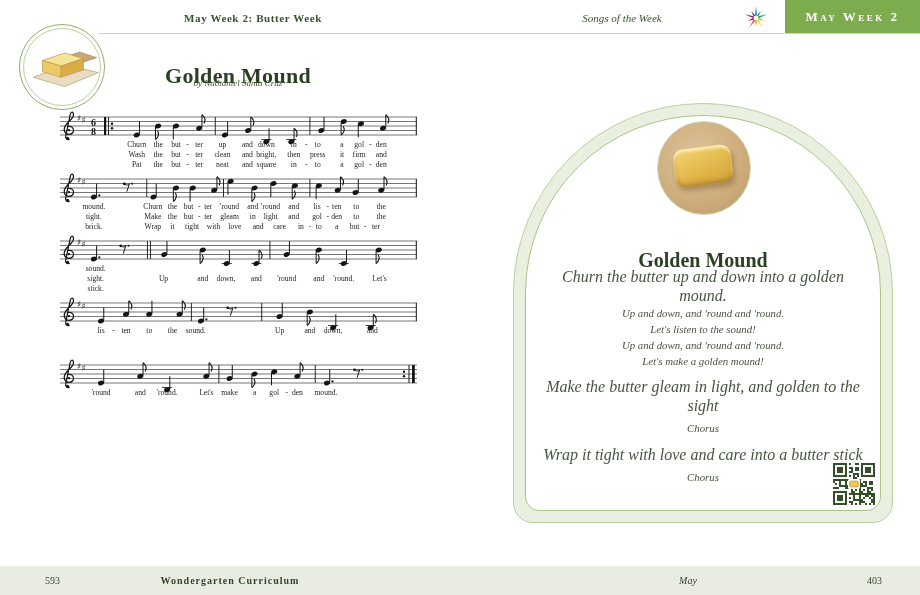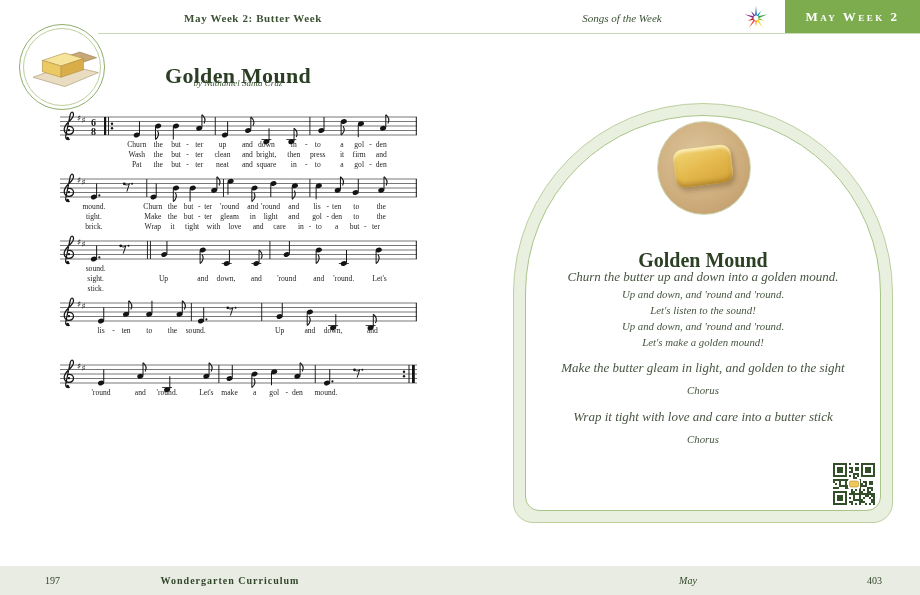--- a/index.html
+++ b/index.html
@@ -45,21 +45,21 @@
         background:radial-gradient(circle at 42% 38%, #dcc59d 0%, #cfae7e 55%, #bb9464 100%);}
   .photo .butter{position:absolute;left:16px;top:25px;width:58px;height:38px;border-radius:10px;
         transform:rotate(-7deg);
         background:linear-gradient(160deg,#f2d676 0%,#e3b74b 55%,#d3a338 100%);
         box-shadow:inset 0 3px 3px rgba(255,244,200,.8), inset 0 -3px 4px rgba(130,90,20,.45),
                    2px 4px 5px rgba(90,60,20,.35);}
   .card-title{position:absolute;left:50%;top:128px;transform:translateX(-50%);
         font-size:20px;font-weight:bold;color:#2c4023;white-space:nowrap;}
   .card-lyrics{position:absolute;left:26px;right:26px;top:163px;text-align:center;
         font-style:italic;color:#475540;}
-  .verse{font-size:13px;line-height:19px;}
+  .verse{font-size:16px;line-height:19px;}
   .chorus{font-size:10.8px;line-height:16px;}
   .chorus-label{font-size:9px;line-height:12px;margin-top:9px;}
   .chorus-word{font-size:10.8px;line-height:14px;}
   .mt4{} .mt6{margin-top:6px;} .mt8{margin-top:8px;} .mt10{margin-top:10px;}
   #qr{position:absolute;left:319px;top:359px;}
 
   
   .footer{position:absolute;left:0;right:0;top:566px;height:29px;background:#e9ece3;}
   .footer span{position:absolute;top:0;line-height:29px;font-size:10px;color:#31472a;}
   .pg-left{left:45px;}
@@ -640,17 +640,17 @@
       <rect x="32" y="4" width="6" height="6" fill="#33502a"></rect>
       <rect x="0" y="28" width="14" height="14" fill="#33502a"></rect>
       <rect x="2" y="30" width="10" height="10" fill="#fff"></rect>
       <rect x="4" y="32" width="6" height="6" fill="#33502a"></rect>
       <rect x="15" y="16.5" width="12" height="9" fill="#fff"></rect>
       <rect x="16.5" y="18" width="9" height="6" rx="1.5" fill="#eec75a" stroke="#b98c2e" stroke-width="0.6"></rect>
     </svg>
 </div>
 
 <div class="footer">
-  <span class="pg-left">197</span>
+  <span class="pg-left">593</span>
   <span class="foot-left-label">Wondergarten Curriculum</span>
   <span class="foot-right-label">May</span>
   <span class="pg-right">403</span>
 </div>
 
 </body></html>

